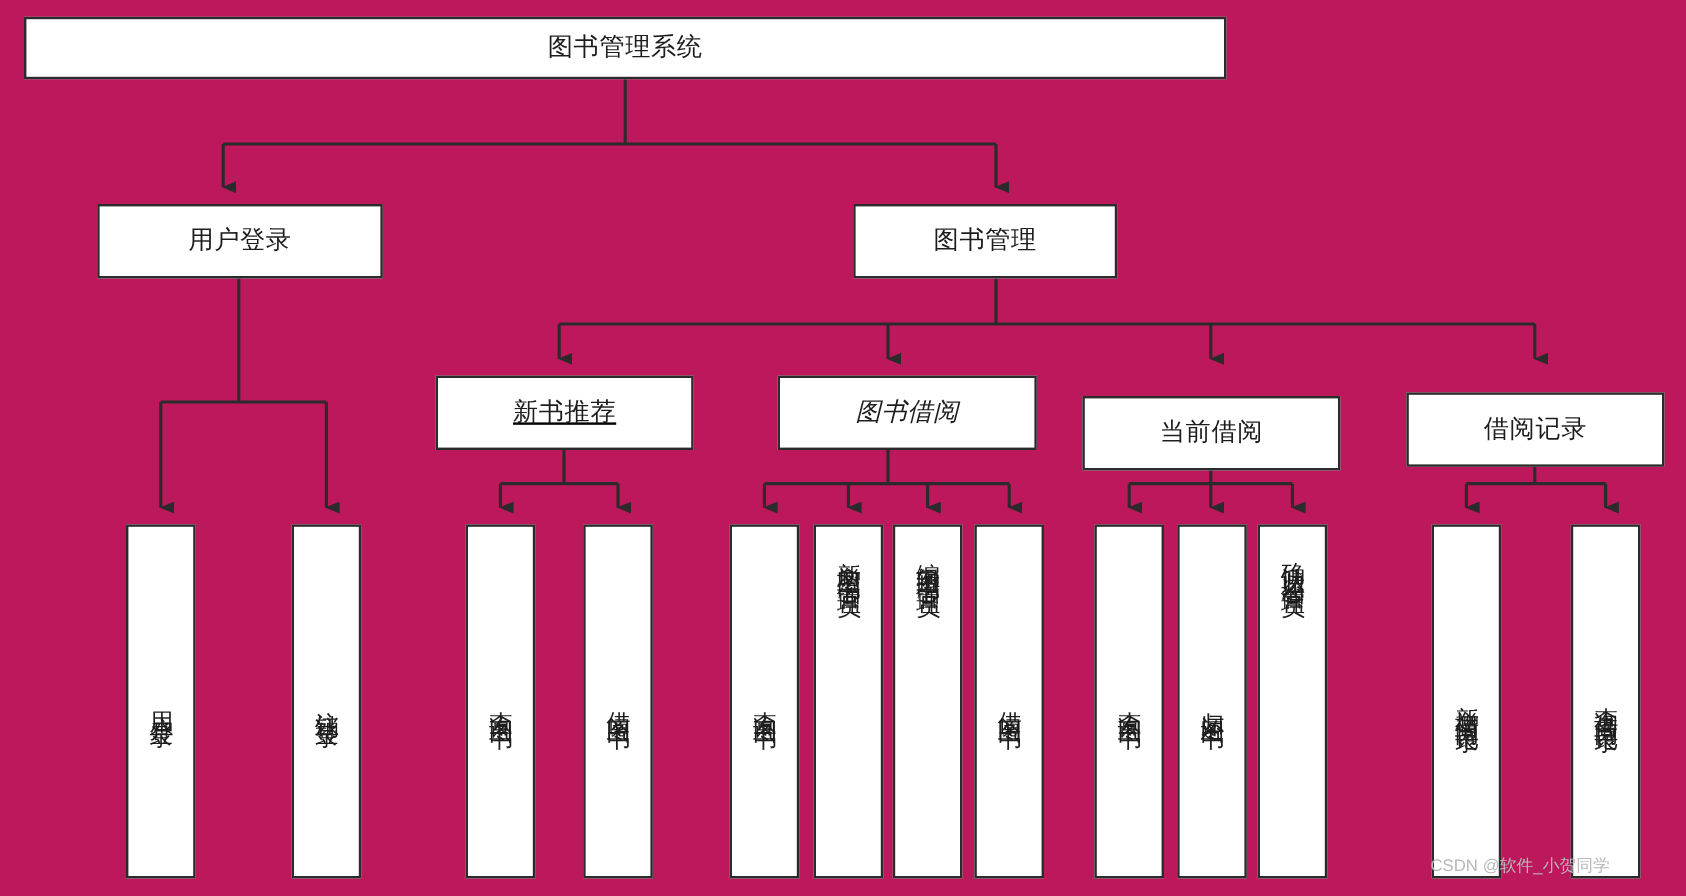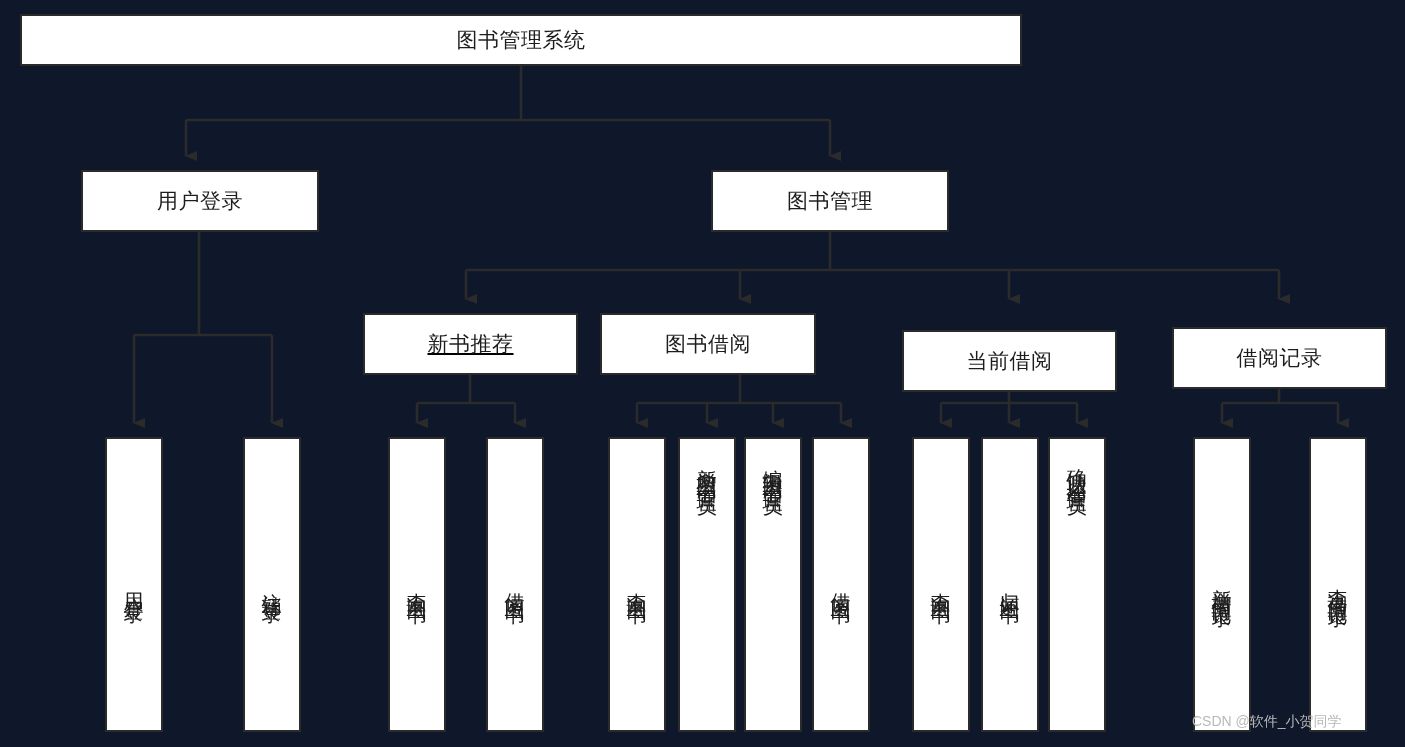--- a/index.html
+++ b/index.html
@@ -8,21 +8,21 @@
     padding: 0;
     background: #ffffff;
   }
   body {
     font-family: "Liberation Sans", "DejaVu Sans", sans-serif;
   }
   #canvas {
     position: relative;
     width: 1405px;
     height: 747px;
-    background: #0f172a;
+    background: #be185d;
     overflow: hidden;
   }
   #edges {
     position: absolute;
     left: 0;
     top: 0;
     width: 1405px;
     height: 747px;
     pointer-events: none;
   }
@@ -123,28 +123,28 @@
     </g>
   </svg>
 
   <div class="node" style="left:20px; top:14px; width:1002px; height:52px;">
     <span class="lbl">图书管理系统</span>
   </div>
 
   <div class="node" style="left:81px; top:170px; width:238px; height:62px;">
     <span class="lbl">用户登录</span>
   </div>
-  <div class="node" style="left:711px; top:170px; width:238px; height:62px;">
+  <div class="node" style="left:711px; top:170px; width:220px; height:62px;">
     <span class="lbl">图书管理</span>
   </div>
 
   <div class="node" style="left:363px; top:313px; width:215px; height:62px;text-decoration:underline;">
     <span class="lbl">新书推荐</span>
   </div>
-  <div class="node" style="left:600px; top:313px; width:216px; height:62px;">
+  <div class="node" style="left:648px; top:313px; width:216px; height:62px;font-style:italic;">
     <span class="lbl">图书借阅</span>
   </div>
   <div class="node" style="left:902px; top:313px; width:215px; height:62px;margin-top:17px;">
     <span class="lbl">当前借阅</span>
   </div>
   <div class="node" style="left:1172px; top:327px; width:215px; height:62px;">
     <span class="lbl">借阅记录</span>
   </div>
 
   <div class="node vert mid" style="left:105px; top:437px; width:58px; height:295px;">

